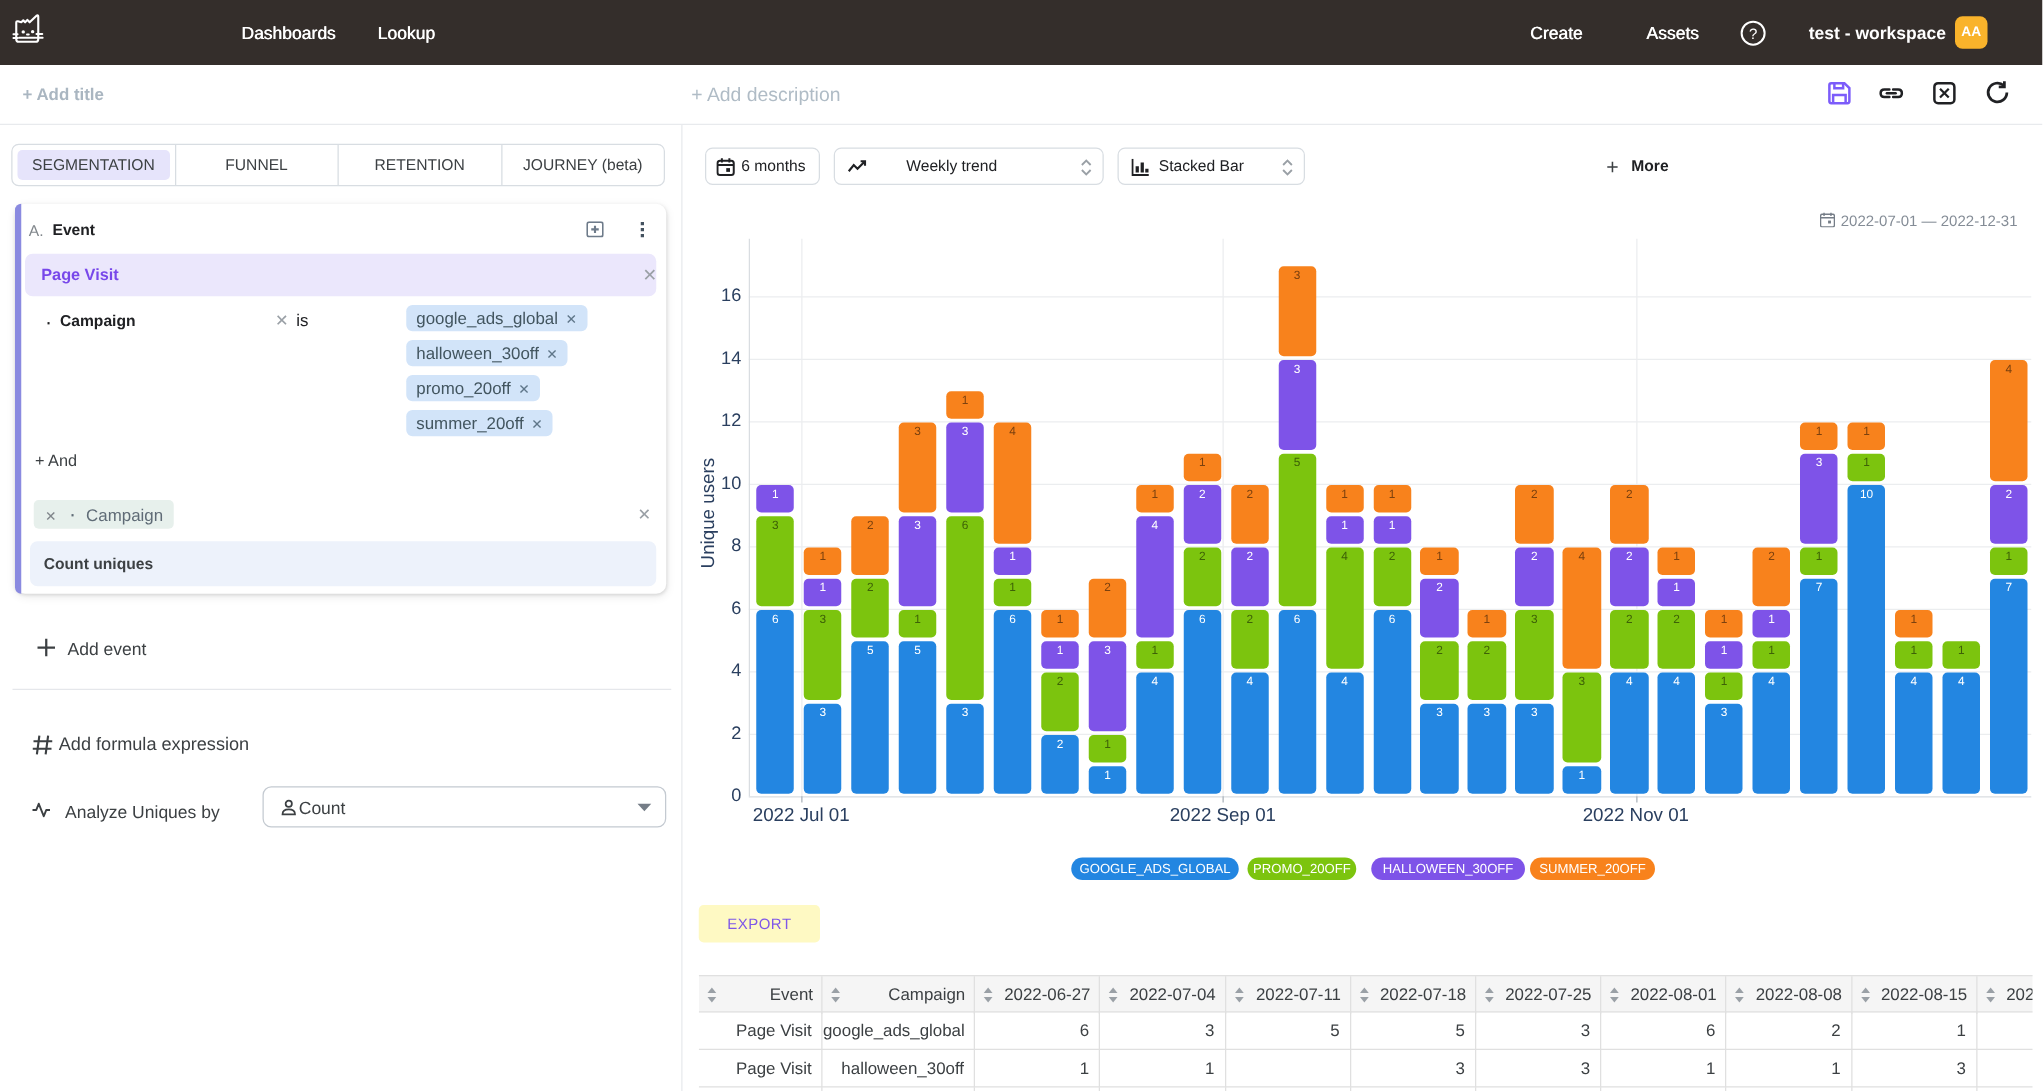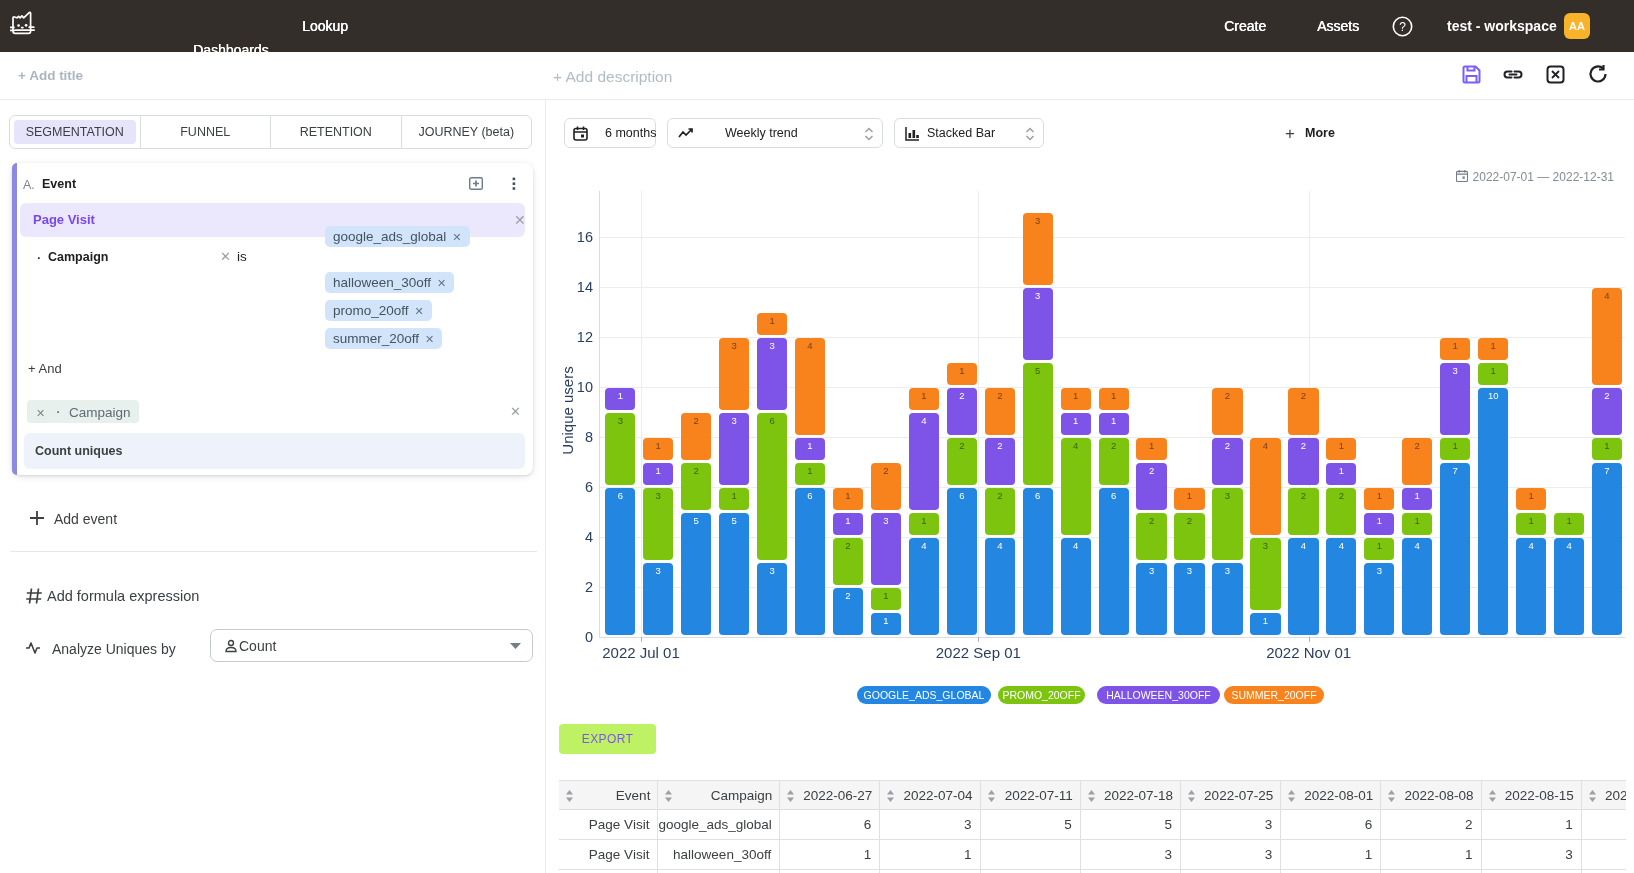--- a/index.html
+++ b/index.html
@@ -66,21 +66,21 @@
 .xtick { position:absolute; top:644px; width:120px; text-align:center; font-size:15px; color:#2a3f5f; }
 .xtickmark { position:absolute; top:636.5px; width:1px; height:5px; background:#aab2ba; }
 #ytitle { position:absolute; left:497px; top:402px; width:140px; text-align:center; color:#2a3f5f;
   font-size:15px; transform:rotate(-90deg); transform-origin:center; }
 
 
 .pill { position:absolute; top:686px; height:18px; border-radius:9px; color:#fff; font-size:10.5px;
   line-height:18px; text-align:center; white-space:nowrap; }
 
 
-#export { position:absolute; left:559px; top:723.5px; width:97px; height:30px; background:#bef264;
+#export { position:absolute; left:559px; top:723.5px; width:97px; height:30px; background:#fef9c3;
   border-radius:4px; color:#7e57e8; font-size:12px; letter-spacing:0.4px; text-align:center;
   line-height:30px; }
 
 
 .table { position:absolute; left:559.4px; top:780px; width:1066.6px; height:93px; overflow:hidden;
   font-size:13.5px; color:#3c4043; }
 .thead { position:absolute; left:0; top:0; width:1200px; height:30px; background:#f5f5f5;
   border-top:1px solid #e0e0e0; border-bottom:1px solid #e0e0e0; }
 .th { position:absolute; top:0; height:30px; border-right:1px solid #e0e0e0; }
 .th span { position:absolute; right:7px; top:7px; }
@@ -104,21 +104,21 @@
     <g fill="none" stroke="#fff" stroke-width="1.7" stroke-linejoin="round" stroke-linecap="round">
       <path d="M3 7.4 Q2.9 5.7 4.3 6.0 L7.0 6.8 L8.6 5.3 L10.1 6.8 L11.9 4.9 L13.7 6.8 L19.2 1.6 Q20.6 0.8 20.6 2.4 L20.6 20.3 Q20.6 22.4 18.5 22.4 L5.1 22.4 Q3 22.4 3 20.3 Z"></path>
       <path d="M5.4 19.2 L18.3 19.2"></path>
       <path d="M0.5 16.4 L4 16.4 M0.5 19.4 L4.2 19.4 M19.2 16.2 L23.8 16.2 M19.4 19.2 L24.2 19.2"></path>
     </g>
     <circle cx="8.6" cy="14.5" r="1.35" fill="#fff"></circle>
     <circle cx="16.1" cy="14.3" r="1.35" fill="#fff"></circle>
     <path d="M11.6 16.6 L13 16.6" stroke="#fff" stroke-width="1.6" stroke-linecap="round"></path>
   </svg>
   <div class="navitem" style="left:74px;margin-top:33px;">Create insight</div>
-  <div class="navitem" style="left:193px;margin-top:24px;">Dashboards</div>
+  <div class="navitem" style="left:193px;">Dashboards</div>
   <div class="navitem" style="left:302px;">Lookup</div>
   <div class="navitem" style="left:1224px;">Create</div>
   <div class="navitem" style="left:1317px;">Assets</div>
   <svg class="abs" style="left:1392px;top:16px" width="21" height="21" viewBox="0 0 21 21">
     <circle cx="10.5" cy="10.5" r="9.2" fill="none" stroke="#fff" stroke-width="1.6"></circle>
     <text x="10.5" y="15" text-anchor="middle" fill="#fff" font-size="12" font-family="Liberation Sans">?</text>
   </svg>
   <div class="navitem" style="left:1447px;font-weight:bold;text-shadow:none;">test - workspace</div>
   <div id="avatar">AA</div>
 </div>
@@ -179,21 +179,21 @@
 </svg>
 <div id="pagevisit"></div>
 <div class="cardrow" style="left:33px;top:212px;font-weight:bold;color:#7848ea;">Page Visit</div>
 <div class="cardrow xgray" style="left:514px;top:212px;font-size:14px;">✕</div>
 
 <div class="cardrow" style="left:36px;top:248px;color:#202124;font-size:17px;">·</div>
 <div class="cardrow" style="left:48px;top:250px;font-weight:bold;color:#202124;font-size:12.5px;">Campaign</div>
 <div class="cardrow xgray" style="left:220px;top:249px;">✕</div>
 <div class="cardrow" style="left:237px;top:249px;color:#202124;font-size:13.5px;">is</div>
 
-<div class="tag" style="top:226px;">google_ads_global<span class="x">✕</span></div>
+<div class="tag" style="top:244px;">google_ads_global<span class="x">✕</span></div>
 <div class="tag" style="top:272px;">halloween_30off<span class="x">✕</span></div>
 <div class="tag" style="top:300px;">promo_20off<span class="x">✕</span></div>
 <div class="tag" style="top:328px;">summer_20off<span class="x">✕</span></div>
 
 <div class="cardrow" style="left:28px;top:361px;color:#3c4043;">+ And</div>
 
 <div id="chip2"><span style="font-size:11px;color:#80868b;">✕</span><span style="margin-left:10px;font-size:17px;">·</span><span style="margin-left:8px;">Campaign</span></div>
 <div class="cardrow xgray" style="left:510px;top:404px;">✕</div>
 
 <div id="countuniq"></div>
@@ -229,21 +229,21 @@
 </svg>
 
 <div id="vdivider"></div>
 
 <div class="tbtn" style="left:564px;width:92px;">
   <svg class="abs" style="left:8px;top:7px" width="15" height="15" viewBox="0 0 15 15">
     <rect x="1" y="2.5" width="13" height="11.5" rx="2" fill="none" stroke="#202124" stroke-width="1.6"></rect>
     <path d="M4.5 0.5 L4.5 4 M10.5 0.5 L10.5 4 M1 6 L14 6" stroke="#202124" stroke-width="1.6"></path>
     <rect x="8" y="8.5" width="3" height="3" fill="#202124"></rect>
   </svg>
-  <span class="lbl" style="left:40px;">6 months</span>
+  <span class="lbl" style="left:28px;">6 months</span>
 </div>
 <div class="tbtn" style="left:667px;width:216px;">
   <svg class="abs" style="left:10px;top:9px" width="16" height="12" viewBox="0 0 16 12">
     <path d="M1 9 L5 4 L8 7 L14 1 M10.5 1 L14 1 L14 4.5" fill="none" stroke="#202124" stroke-width="1.7"></path>
   </svg>
   <span class="lbl" style="left:31px;margin-left:26px;">Weekly trend</span>
   <svg class="caret2" width="10" height="16" viewBox="0 0 10 16">
     <path d="M1.5 6 L5 2.5 L8.5 6 M1.5 10 L5 13.5 L8.5 10" fill="none" stroke="#9aa0a6" stroke-width="1.5"></path>
   </svg>
 </div>

